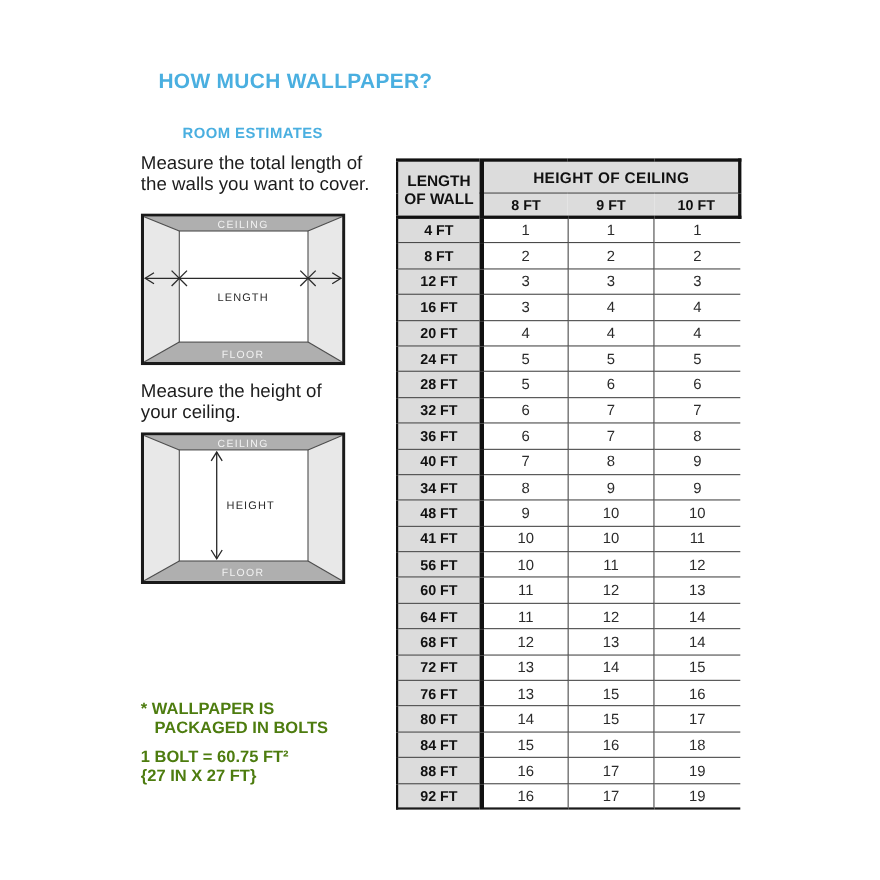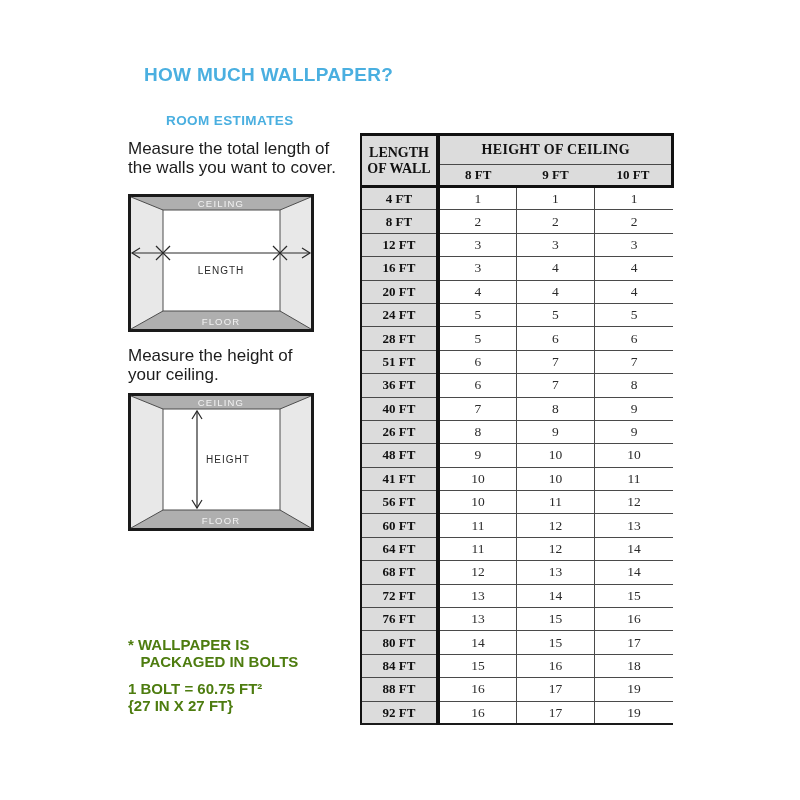--- a/index.html
+++ b/index.html
@@ -34,21 +34,21 @@
   }
   .note{
     position:absolute;left:128px;margin:0;
     font-size:15px;line-height:17px;font-weight:bold;color:#4d7c0f;white-space:pre-wrap;
   }
   .diagram{position:absolute;left:128px;}
   .diagram text{font-family:"Liberation Sans","DejaVu Sans",sans-serif;}
   .band-label{fill:#F2F2F2;font-size:9.5px;letter-spacing:1.2px;}
   .dim-label{fill:#2A2A2A;font-size:10px;letter-spacing:1px;}
 
-  .table-wrap{position:absolute;left:360px;top:133px;font-family:Liberation Serif, serif;}
+  .table-wrap{position:absolute;left:360px;top:144px;}
   table.bolts{border-collapse:collapse;table-layout:fixed;width:312px;}
   col.c0{width:77px;} col.cv{width:78.3px;}
   th,td{padding:0;text-align:center;vertical-align:middle;}
   thead th{background:var(--hdr-bg);color:#111;}
   th.corner{
     font-size:14px;line-height:16px;font-weight:bold;
     border-top:3px solid #111;border-left:2px solid #111;
     border-right:4px solid #111;border-bottom:3px solid #111;
   }
   th.group{
@@ -201,39 +201,39 @@
             <td class="val">5</td>
             <td class="val">5</td>
           </tr>
           <tr>
             <td class="lbl">28 FT</td>
             <td class="val">5</td>
             <td class="val">6</td>
             <td class="val">6</td>
           </tr>
           <tr>
-            <td class="lbl">51 FT</td>
+            <td class="lbl">32 FT</td>
             <td class="val">6</td>
             <td class="val">7</td>
             <td class="val">7</td>
           </tr>
           <tr>
             <td class="lbl">36 FT</td>
             <td class="val">6</td>
             <td class="val">7</td>
             <td class="val">8</td>
           </tr>
           <tr>
             <td class="lbl">40 FT</td>
             <td class="val">7</td>
             <td class="val">8</td>
             <td class="val">9</td>
           </tr>
           <tr>
-            <td class="lbl">26 FT</td>
+            <td class="lbl">34 FT</td>
             <td class="val">8</td>
             <td class="val">9</td>
             <td class="val">9</td>
           </tr>
           <tr>
             <td class="lbl">48 FT</td>
             <td class="val">9</td>
             <td class="val">10</td>
             <td class="val">10</td>
           </tr>

